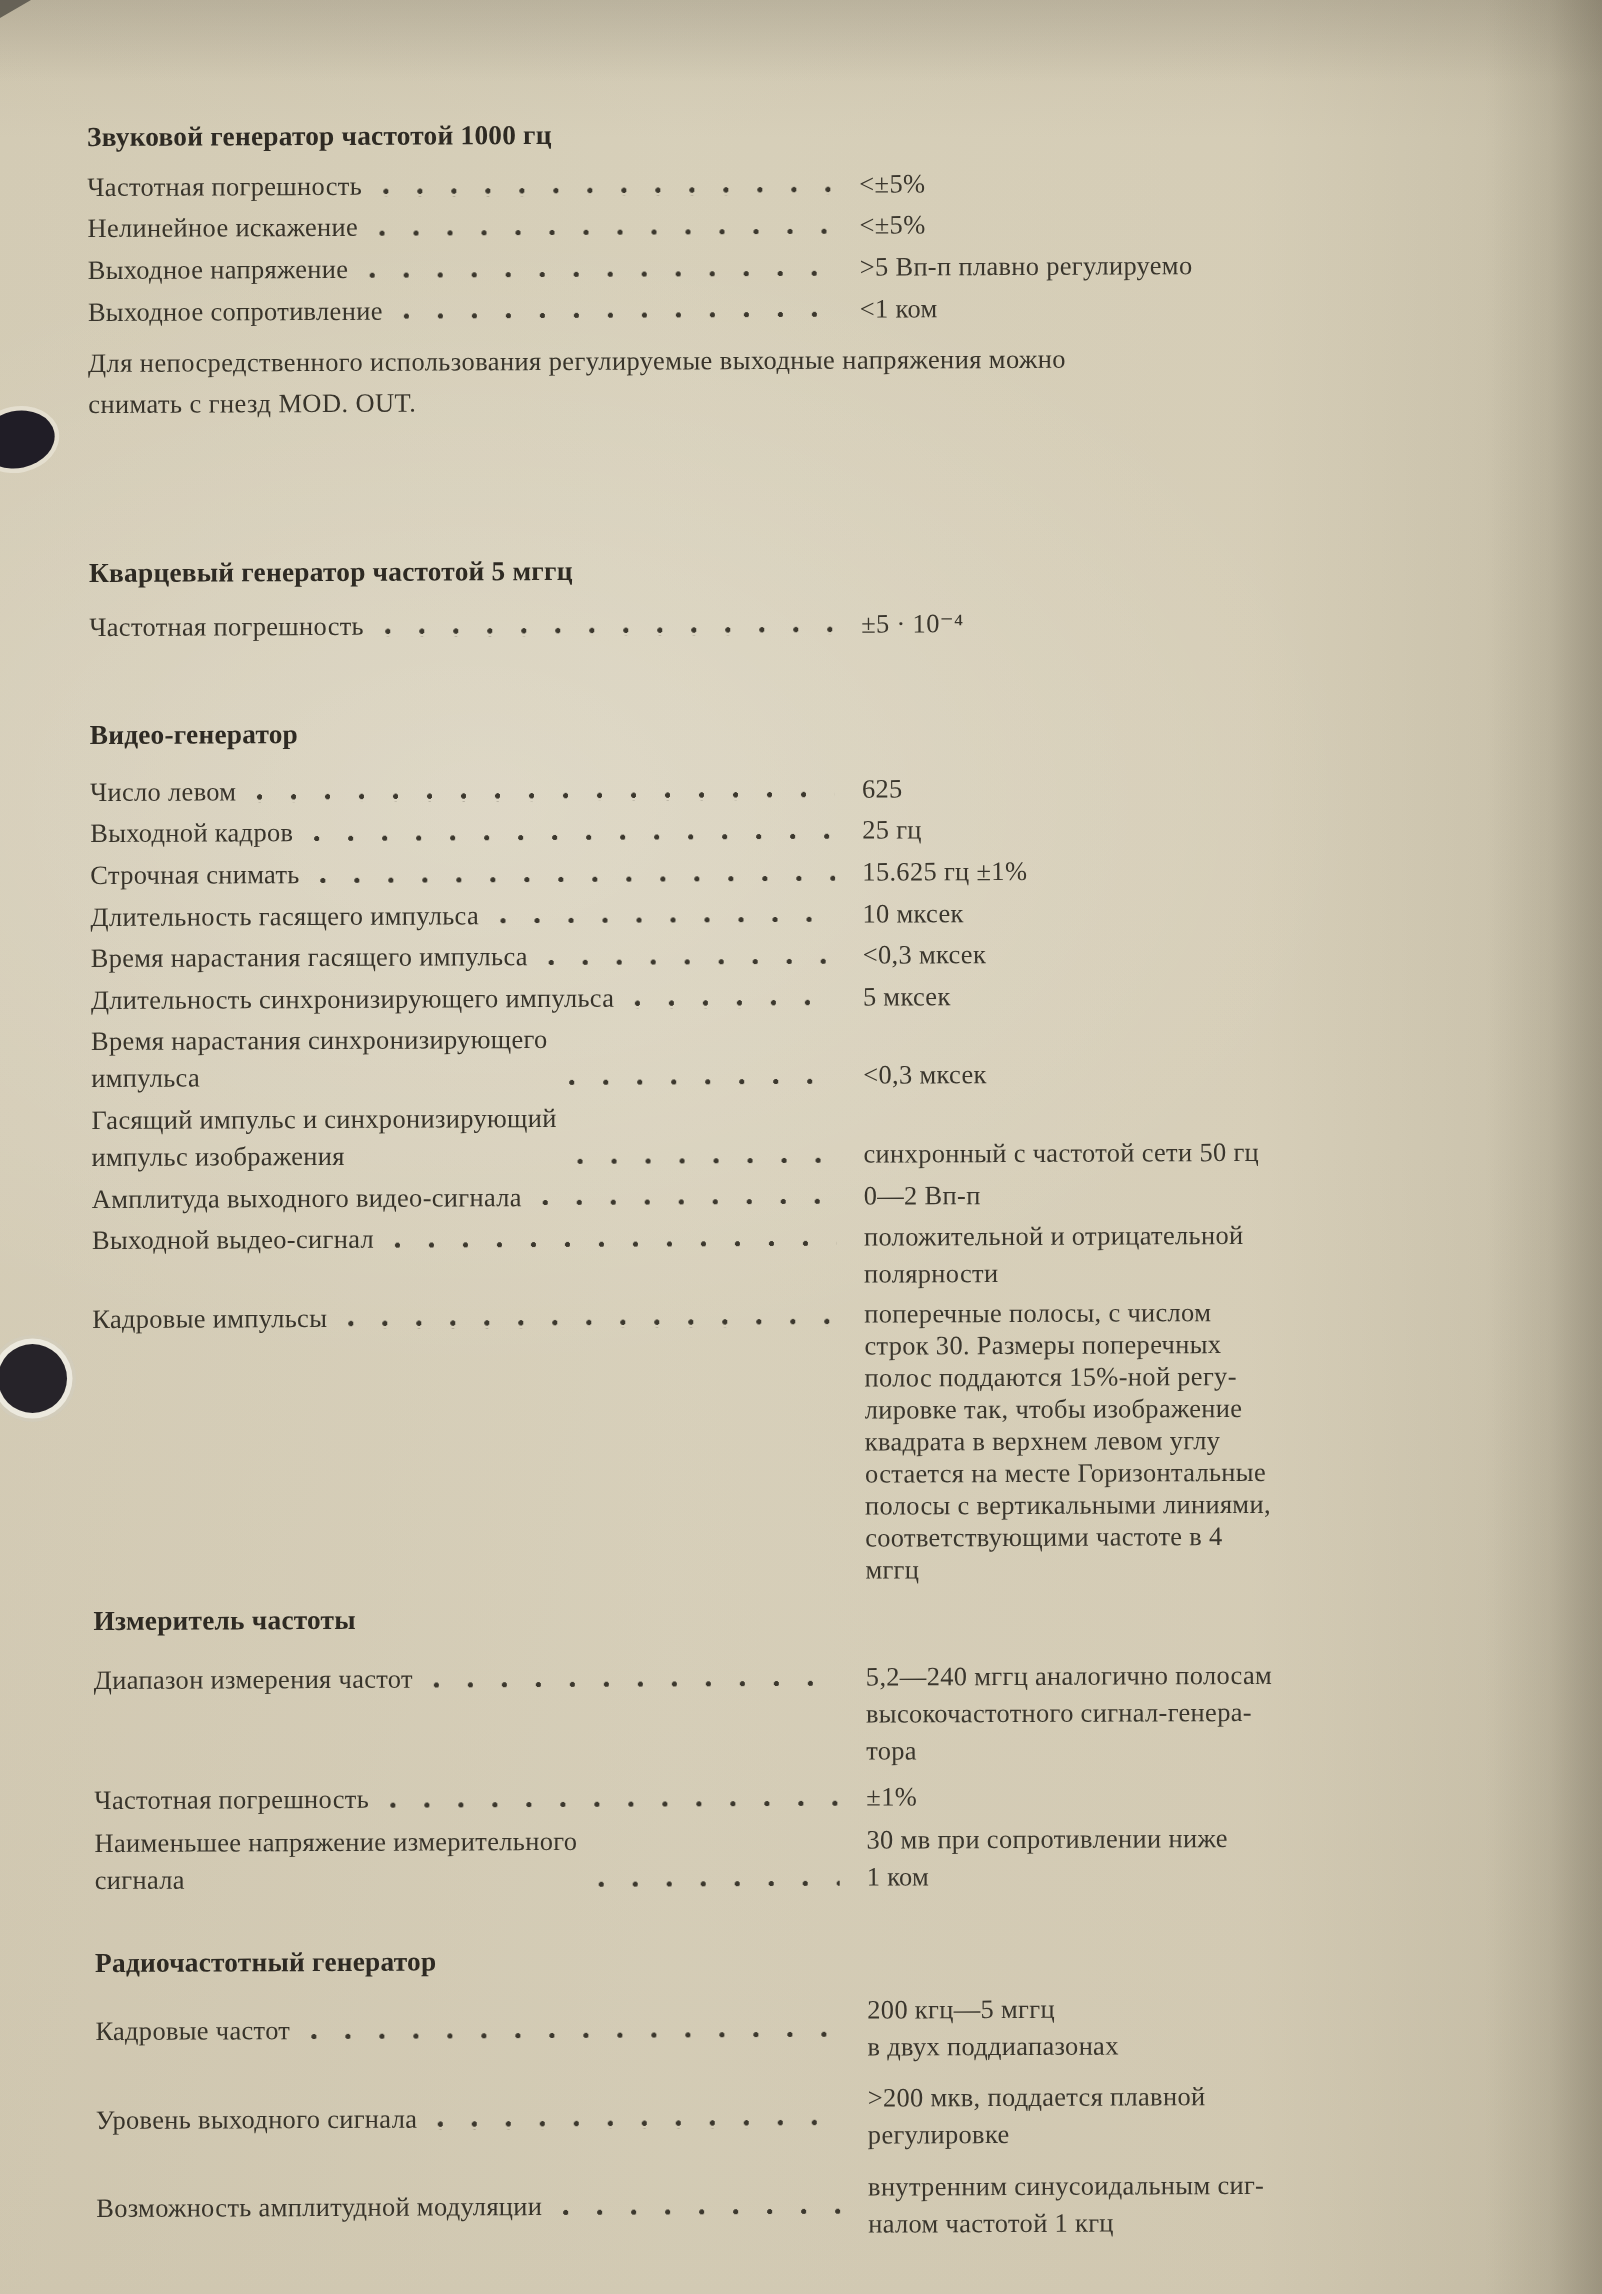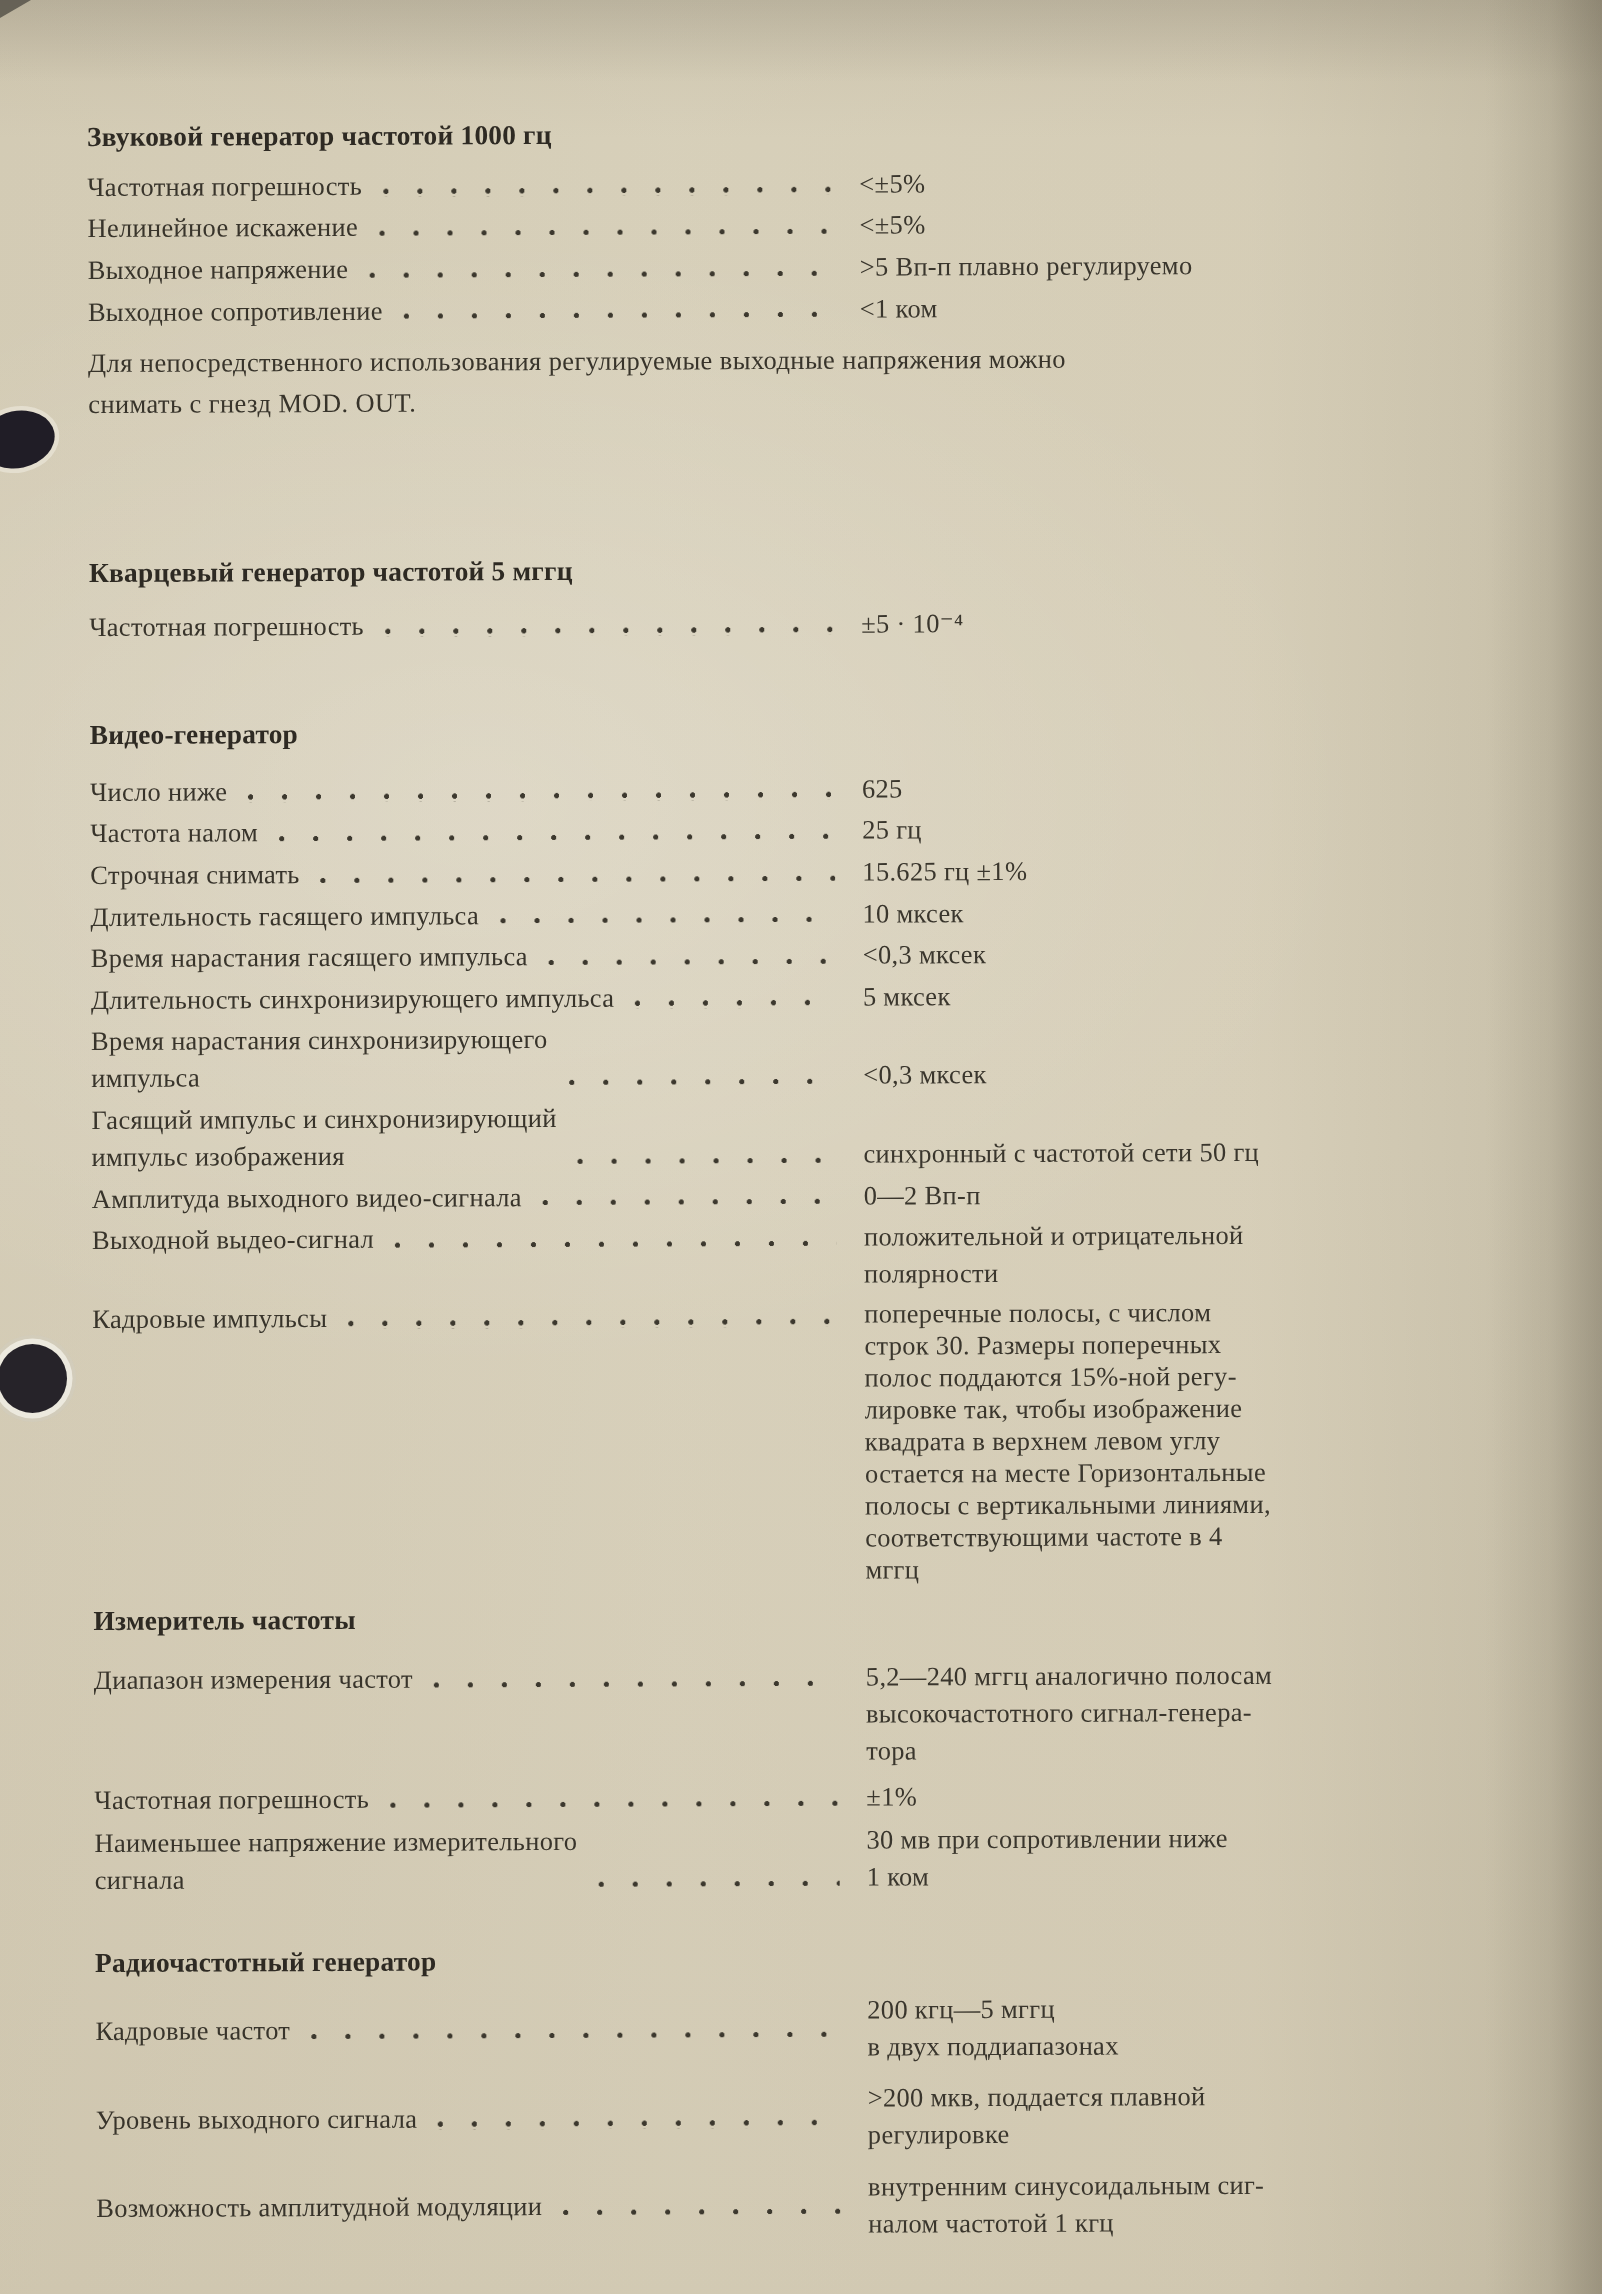--- a/index.html
+++ b/index.html
@@ -127,28 +127,28 @@
             <span class="spec-label">Частотная погрешность</span>
             <span class="spec-leader"></span>
           </div>
           <span class="spec-value">±5 · 10⁻⁴</span>
         </div>
       </section>
       <section style="margin-top: 71px;">
         <h3 class="section-title">Видео-генератор</h3>
         <div class="spec-row align-start" style="margin-top: 20px;">
           <div class="row-left">
-            <span class="spec-label">Число ниже</span>
+            <span class="spec-label">Число левом</span>
             <span class="spec-leader"></span>
           </div>
           <span class="spec-value">625</span>
         </div>
         <div class="spec-row align-start">
           <div class="row-left">
-            <span class="spec-label">Частота налом</span>
+            <span class="spec-label">Выходной кадров</span>
             <span class="spec-leader"></span>
           </div>
           <span class="spec-value">25 гц</span>
         </div>
         <div class="spec-row align-start">
           <div class="row-left">
             <span class="spec-label">Строчная снимать</span>
             <span class="spec-leader"></span>
           </div>
           <span class="spec-value">15.625 гц ±1%</span>

